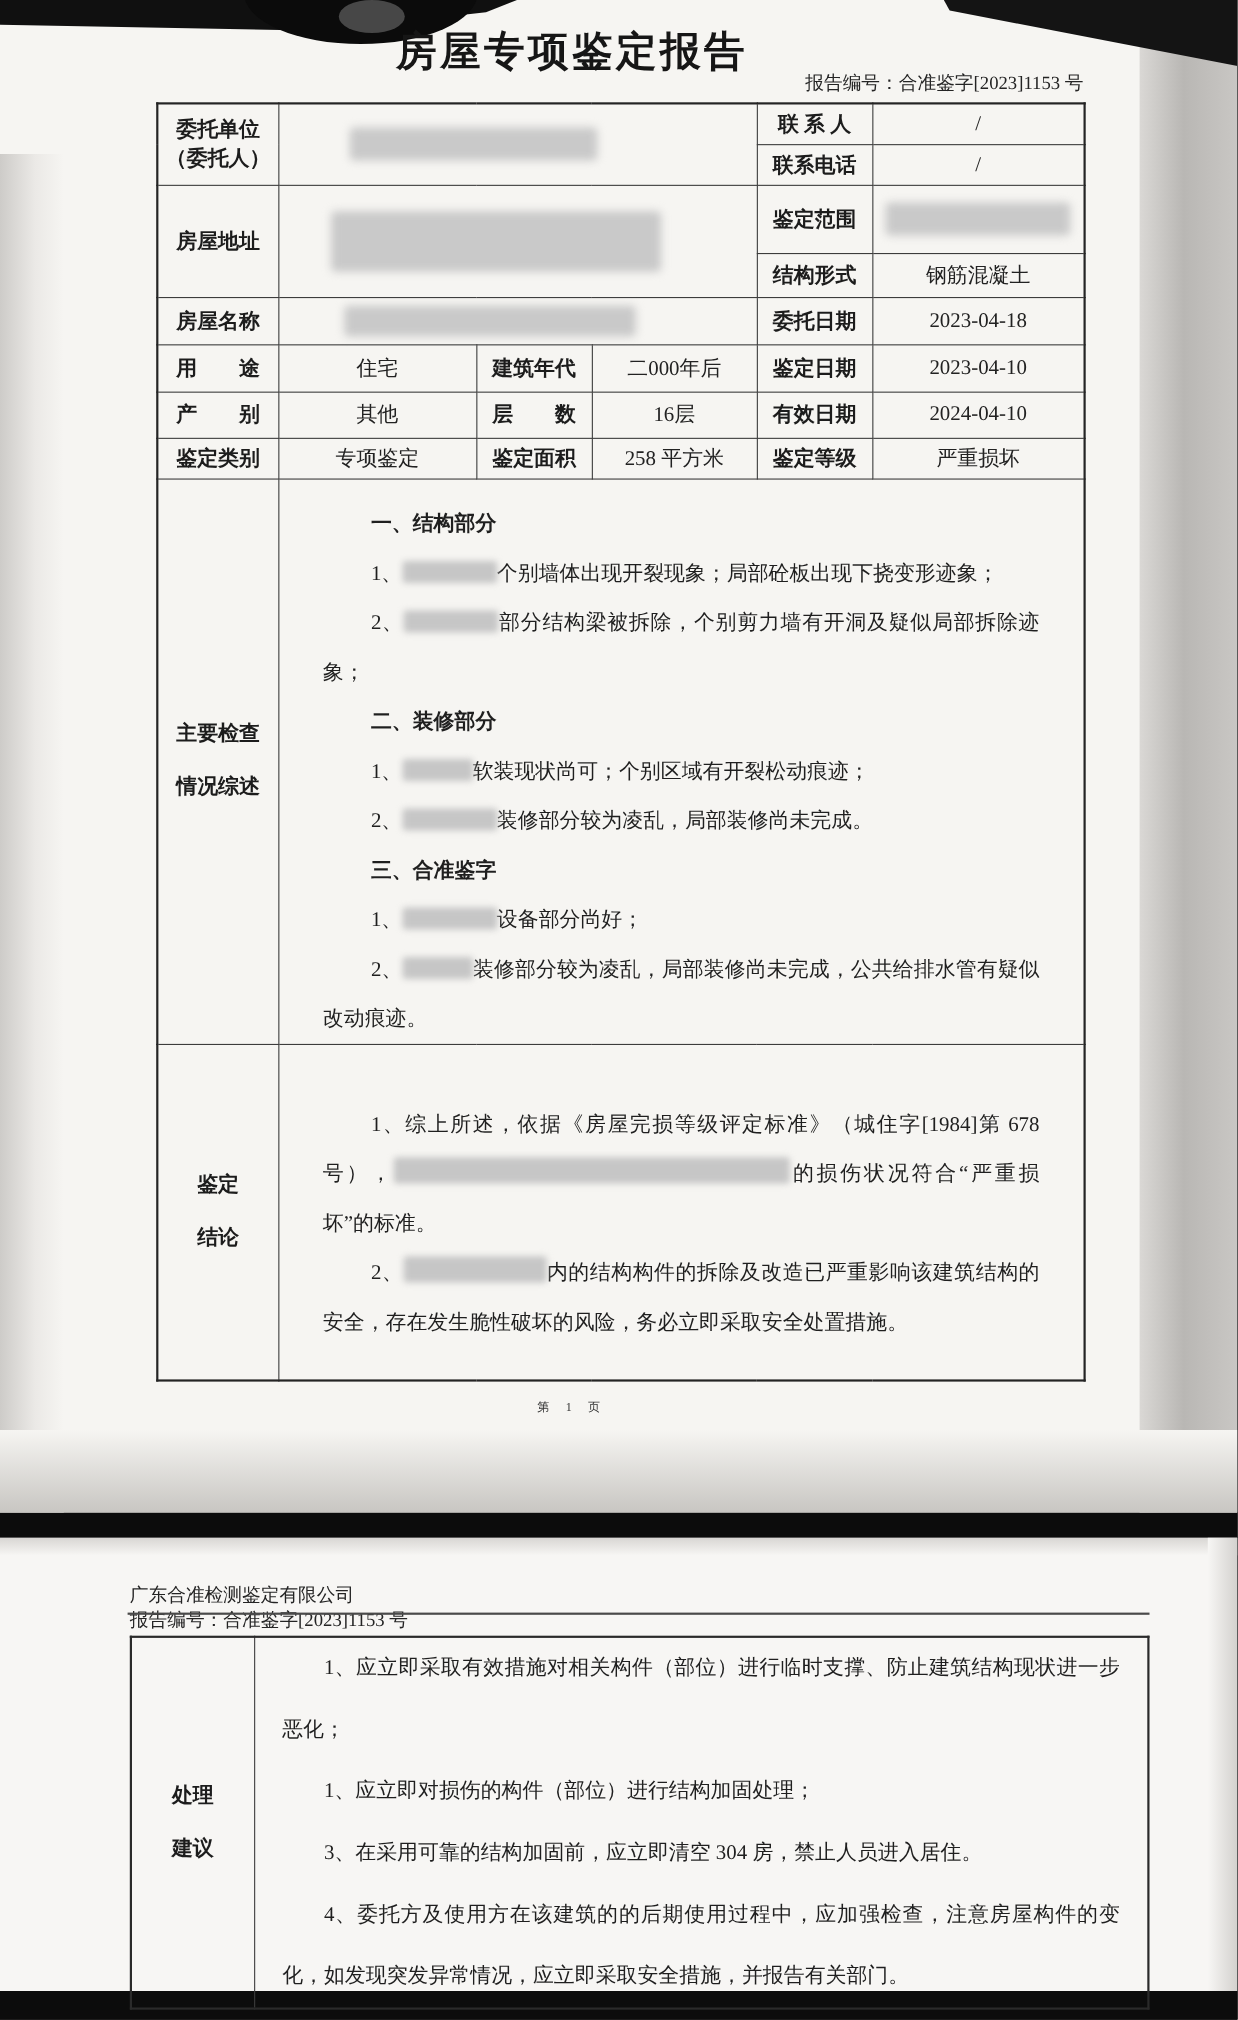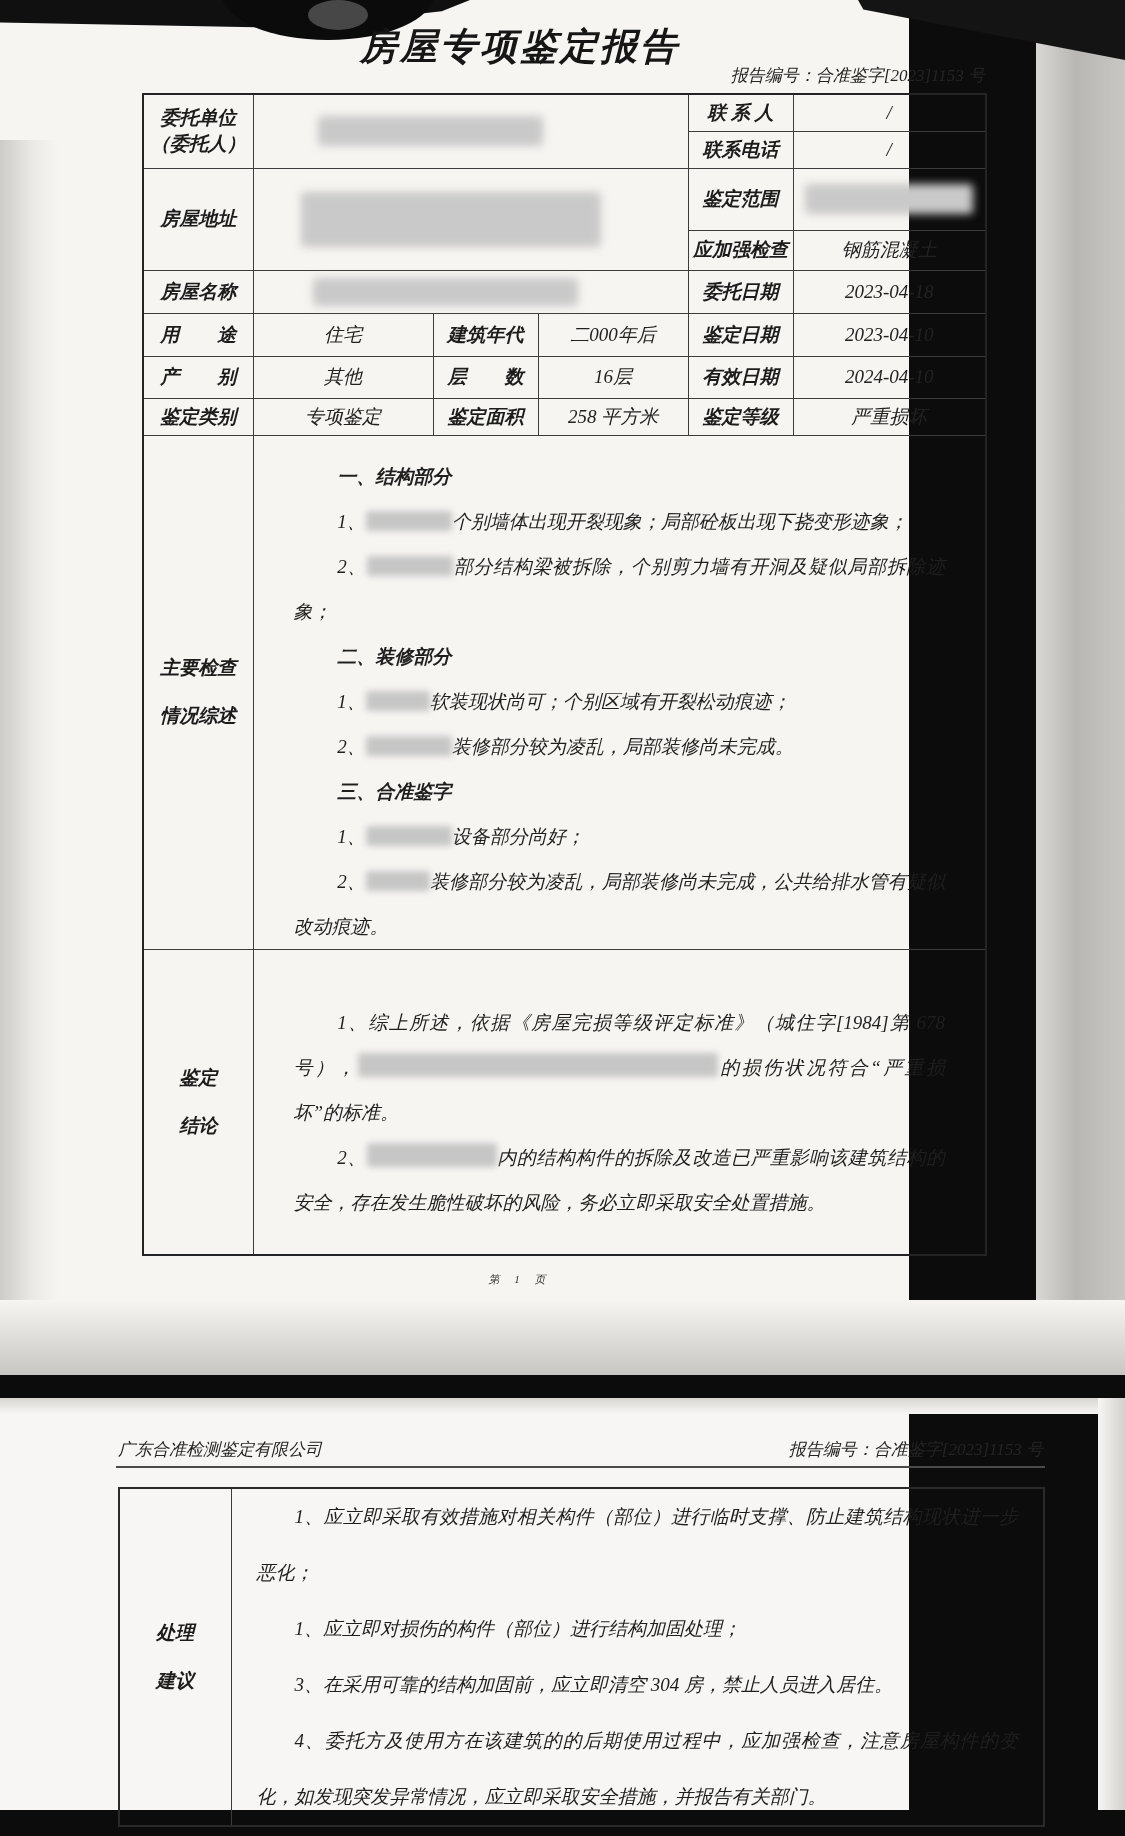--- a/index.html
+++ b/index.html
@@ -1,18 +1,18 @@
 <!DOCTYPE html>
 <html><head>
 <meta charset="utf-8">
 <style>
   html,body{margin:0;padding:0;background:#000;}
   .shot{position:relative;width:1125px;height:1836px;overflow:hidden;background:#0c0c0c;
         font-family:"Liberation Serif","DejaVu Serif",serif;color:#1f1f1f;}
-  .photo{position:absolute;left:0;width:909px;font-style:italic;}
+  .photo{position:absolute;left:0;width:1125px;}
   .p1{top:0;height:1375px;background:#f6f5f2;}
   .p2{top:1398px;height:412px;background:#f7f6f4;}
 
   
   .edge-right1{position:absolute;left:1036px;top:0;width:89px;height:1375px;
     background:linear-gradient(90deg,#dad8d5 0%,#b9b7b4 45%,#c9c7c4 100%);}
   .edge-left1{position:absolute;left:0;top:140px;width:58px;height:1235px;opacity:.85;
     background:linear-gradient(90deg,#c6c4c1 0%,#e9e7e4 55%,#f6f5f2 100%);}
   .fade-bottom1{position:absolute;left:0;top:1300px;width:1125px;height:75px;
     background:linear-gradient(180deg,#f6f5f2 0%,#c8c6c2 100%);}
@@ -44,21 +44,21 @@
   .con-body{padding:22px 40px 0 40px;line-height:45px;}
   td.content p{margin:0;text-indent:2.3em;}
   p.hd{font-weight:700;}
   .vlab div{line-height:48px;font-weight:700;}
 
   .rdbox{background:#c9c9c9;border-radius:4px;filter:blur(4px);display:inline-block;vertical-align:middle;}
   .rd{display:inline-block;height:20px;background:#c6c6c6;border-radius:3px;filter:blur(3px);vertical-align:-3px;}
   .rd-s{width:64px;} .rd-m{width:86px;} .rd-w{width:360px;height:24px;} .rd-x{width:130px;height:24px;}
 
   .p2head{position:absolute;left:118px;top:40px;width:925px;display:flex;justify-content:space-between;
-    font-size:17px;color:#242424;}
+    font-size:17px;color:#242424;flex-direction:column;}
   .p2rule{position:absolute;left:116px;top:68px;width:929px;height:2px;background:#4a4a4a;}
   table.sug{position:absolute;left:118px;top:89px;width:925px;border:2px solid #2a2a2a;height:322px;}
   .sug-body{padding:0 25px;line-height:56px;}
   table.sug td.content p{text-indent:2em;}
 </style>
 </head>
 <body>
 
 <div class="shot">
 
@@ -103,21 +103,21 @@
         <td class="lab" rowspan="2">房屋地址</td>
         <td class="val" colspan="3" rowspan="2">
           <span class="rdbox" style="width:300px;height:55px;margin-right:40px;"></span>
         </td>
         <td class="lab">鉴定范围</td>
         <td class="val">
           <span class="rdbox" style="width:168px;height:30px;"></span>
         </td>
       </tr>
       <tr class="h40">
-        <td class="lab">应加强检查</td>
+        <td class="lab">结构形式</td>
         <td class="val">钢筋混凝土</td>
       </tr>
       <tr class="h43">
         <td class="lab">房屋名称</td>
         <td class="val" colspan="3">
           <span class="rdbox" style="width:265px;height:28px;margin-right:50px;"></span>
         </td>
         <td class="lab">委托日期</td>
         <td class="val">2023-04-18</td>
       </tr>

